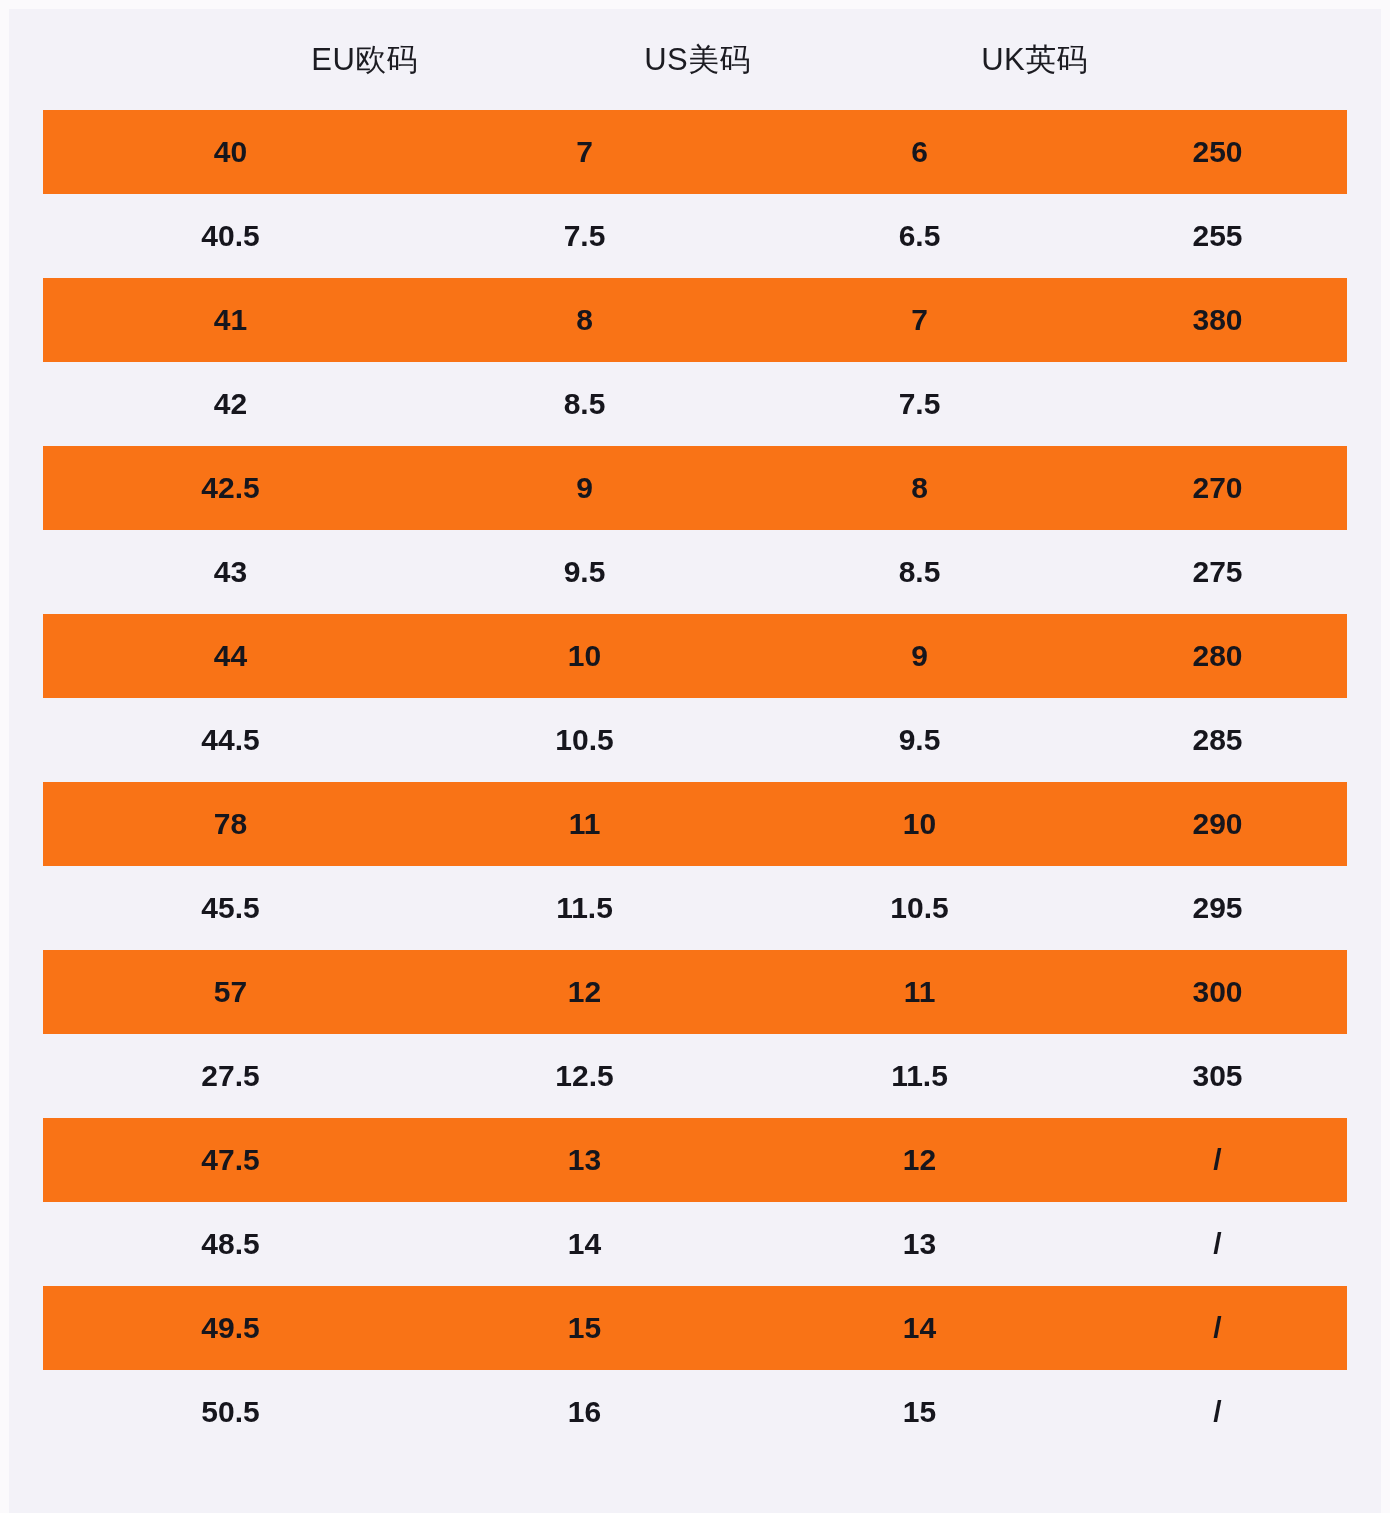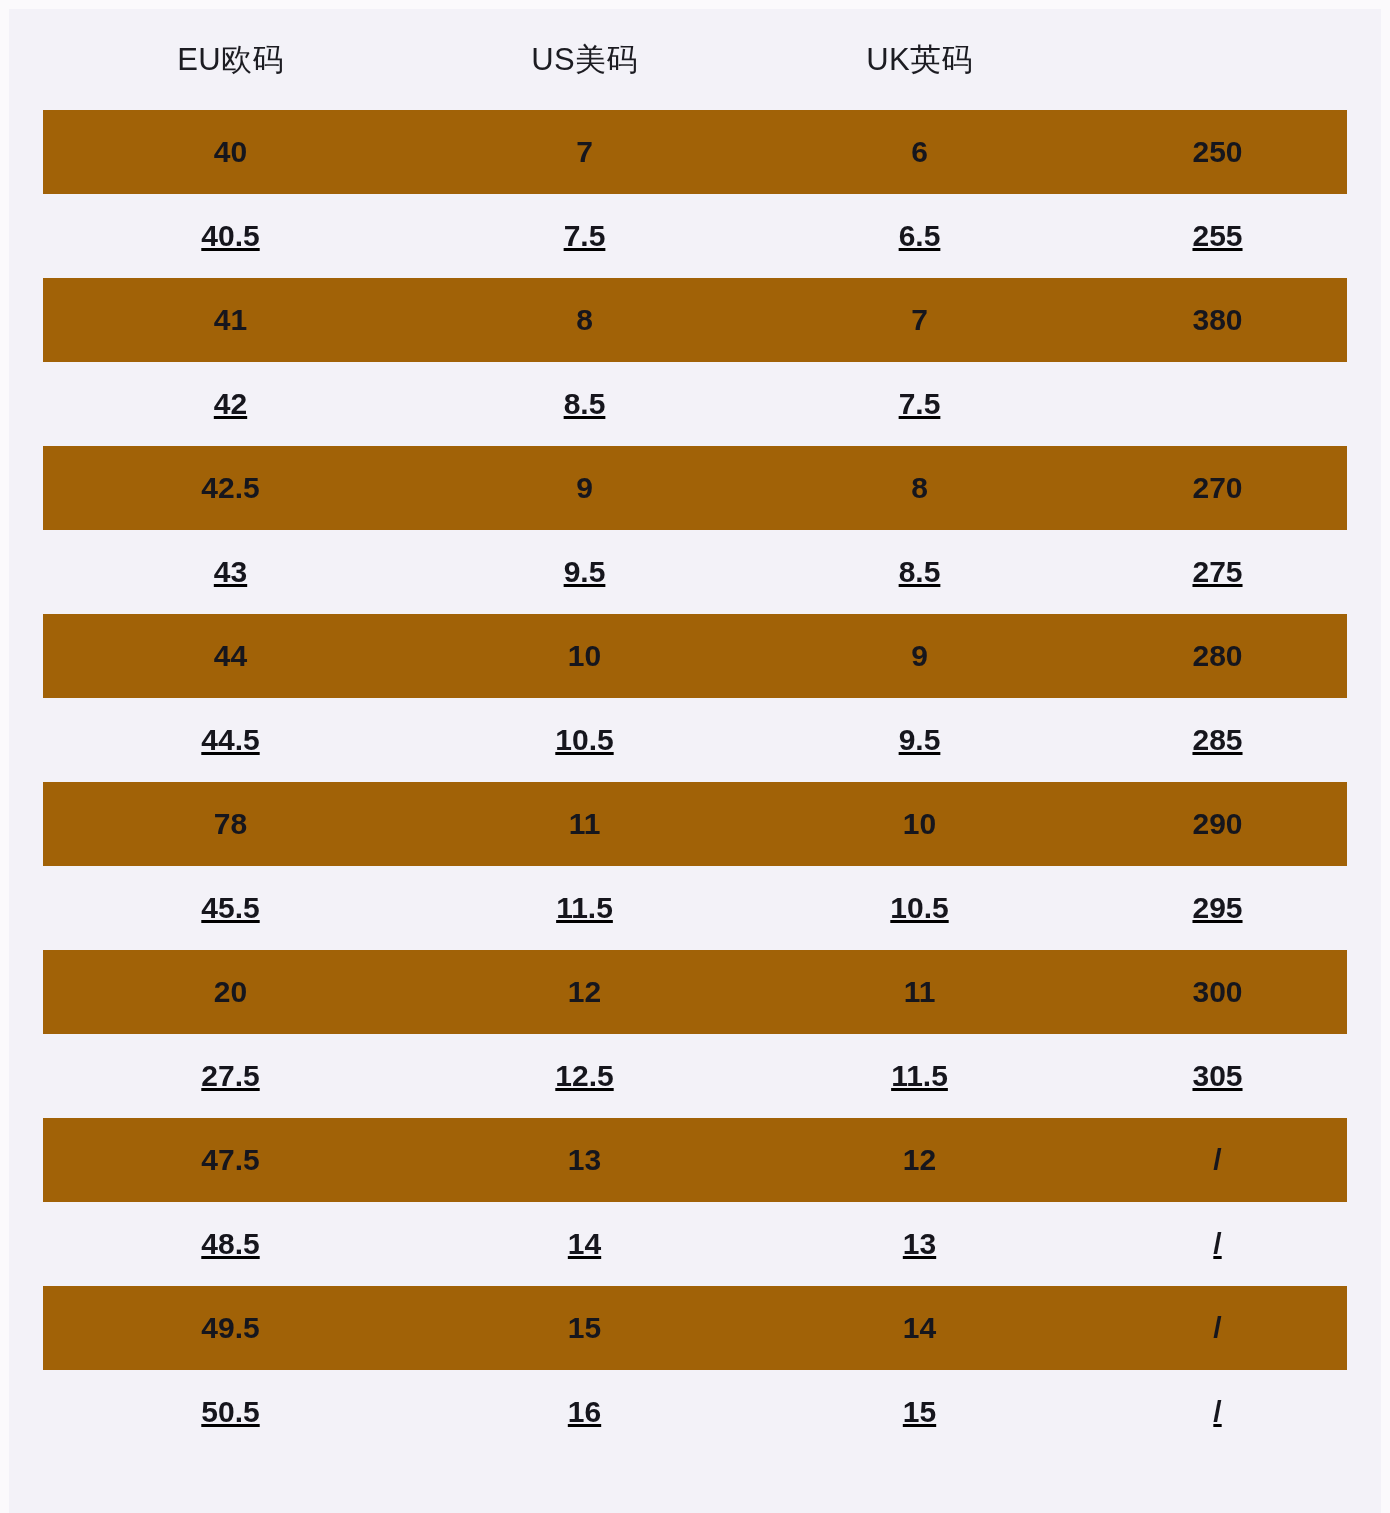--- a/index.html
+++ b/index.html
@@ -37,40 +37,40 @@
     display: flex;
     height: 101px;
     align-items: center;
     background: #f3f2f8;
   }
 
   .chart-header .cell {
     font-size: 31px;
     font-weight: 400;
     color: #1c1c22;
-    text-align: center;
+    text-align: right;
     letter-spacing: 0.4px;
     white-space: nowrap;
   }
 
   
   .chart-body {
     width: 1372px;
   }
 
   .chart-row {
     display: flex;
     align-items: center;
     height: 84px;
     margin: 0 auto;
     width: 1304px;
   }
 
-  .chart-row.odd  { background: #a16207; }
-  .chart-row.even { background: #f3f2f8; text-decoration: underline; }
+  .chart-row.odd  { background: #f97316; }
+  .chart-row.even { background: #f3f2f8; }
 
   .chart-row .cell {
     font-size: 30px;
     font-weight: bold;
     color: #16161d;
     text-align: center;
     white-space: nowrap;
   }
 
   
@@ -153,21 +153,21 @@
           <div class="cell col-2">10</div>
           <div class="cell col-3">290</div>
         </div>
         <div class="chart-row even">
           <div class="cell col-0">45.5</div>
           <div class="cell col-1">11.5</div>
           <div class="cell col-2">10.5</div>
           <div class="cell col-3">295</div>
         </div>
         <div class="chart-row odd">
-          <div class="cell col-0">20</div>
+          <div class="cell col-0">57</div>
           <div class="cell col-1">12</div>
           <div class="cell col-2">11</div>
           <div class="cell col-3">300</div>
         </div>
         <div class="chart-row even">
           <div class="cell col-0">27.5</div>
           <div class="cell col-1">12.5</div>
           <div class="cell col-2">11.5</div>
           <div class="cell col-3">305</div>
         </div>

